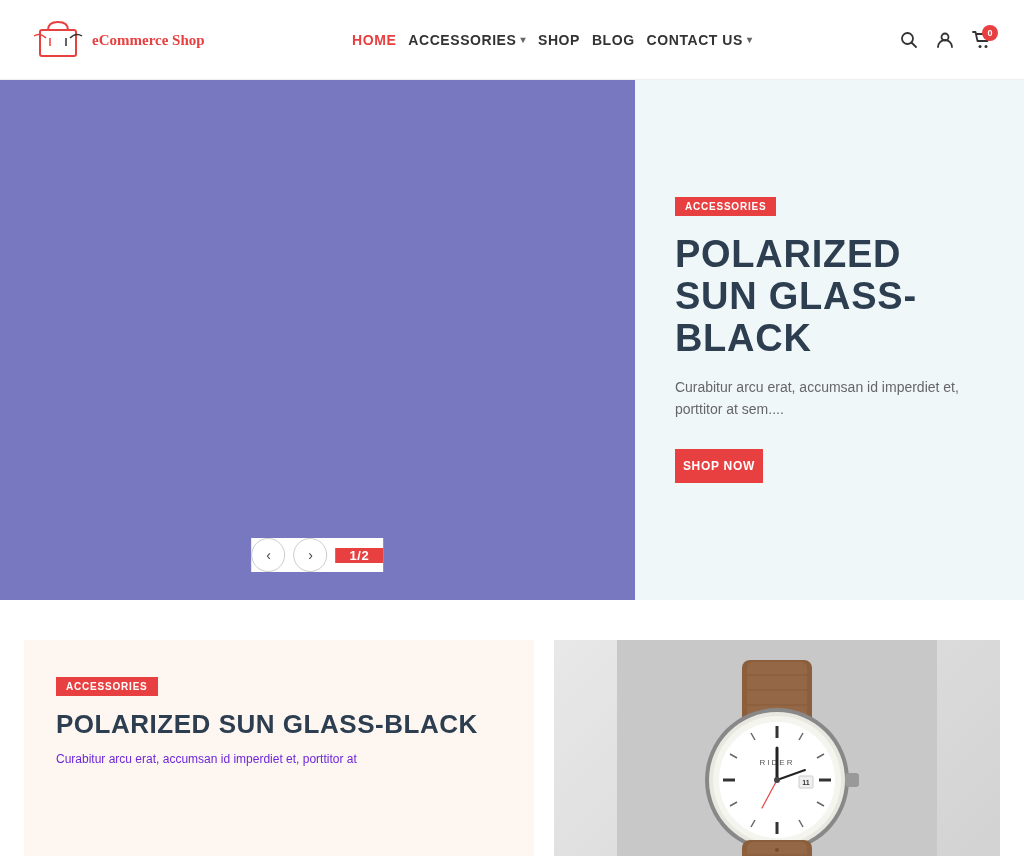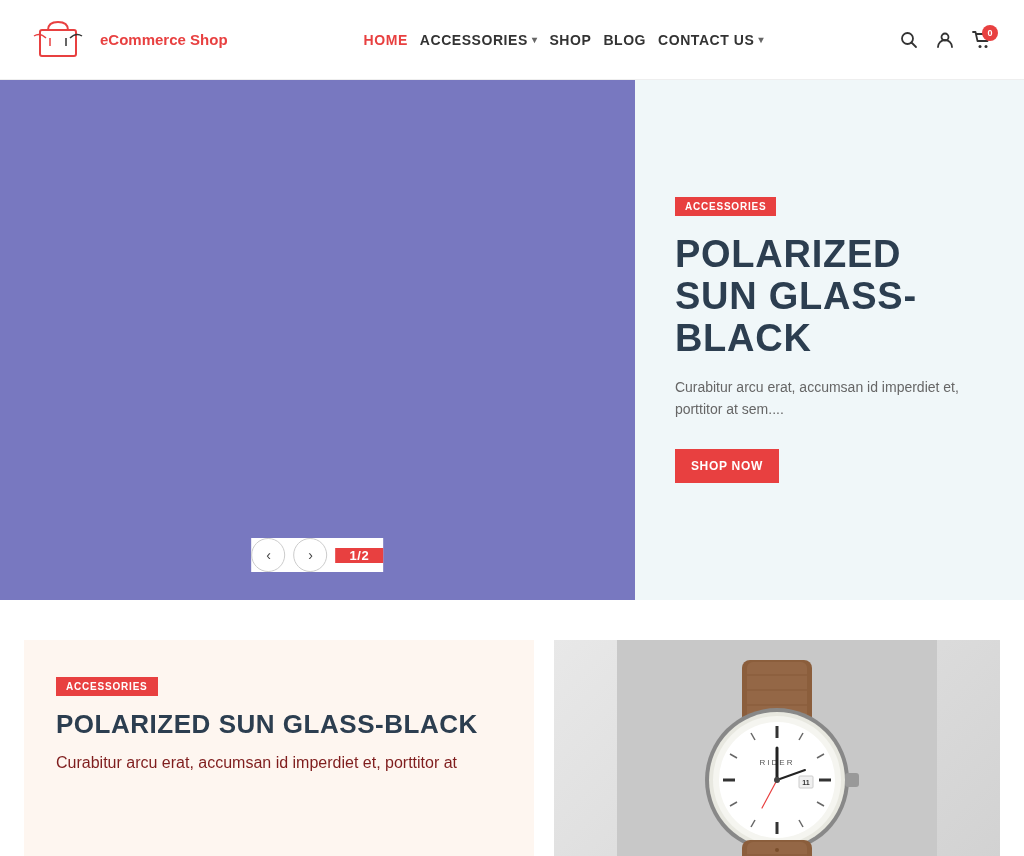--- a/index.html
+++ b/index.html
@@ -13,21 +13,22 @@
       padding: 0 32px;
       height: 80px;
       background: #fff;
       border-bottom: 1px solid #eee;
       position: relative;
       z-index: 10;
     }
     .logo-area {
       display: flex;
       align-items: center;
-      gap: 16px;
+      gap: 8px;
+      font-family: Liberation Serif, serif;
     }
     .logo-icon svg { width: 52px; height: 44px; }
     .logo-text {
       font-size: 15px;
       font-weight: 700;
       color: #222;
       line-height: 1.2;
     }
     .logo-text span { color: #e84040; }
 
@@ -147,21 +148,21 @@
     .hero-description {
       font-size: 14px;
       color: #666;
       line-height: 1.6;
       margin-bottom: 28px;
     }
     .shop-now-btn {
       background: #e84040;
       color: #fff;
       border: none;
-      padding: 10px 16px;
+      padding: 10px 8px;
       font-size: 12px;
       font-weight: 700;
       letter-spacing: 0.06em;
       text-transform: uppercase;
       cursor: pointer;
       width: fit-content;
     }
 
     
     .slider-controls {
@@ -231,22 +232,22 @@
     .product-card-title {
       font-size: 26px;
       font-weight: 900;
       color: #2c3e50;
       text-transform: uppercase;
       line-height: 1.15;
       margin-bottom: 10px;
       letter-spacing: 0.02em;
     }
     .product-card-desc {
-      font-size: 16px;
-      color: #7f1d1d;
+      font-size: 12px;
+      color: #6d28d9;
       line-height: 1.6;
     }
 
     
     .watch-image {
       width: 100%;
       height: 100%;
       min-height: 220px;
       background: linear-gradient(135deg, #e8e8e8 0%, #d0d0d0 100%);
       display: flex;

